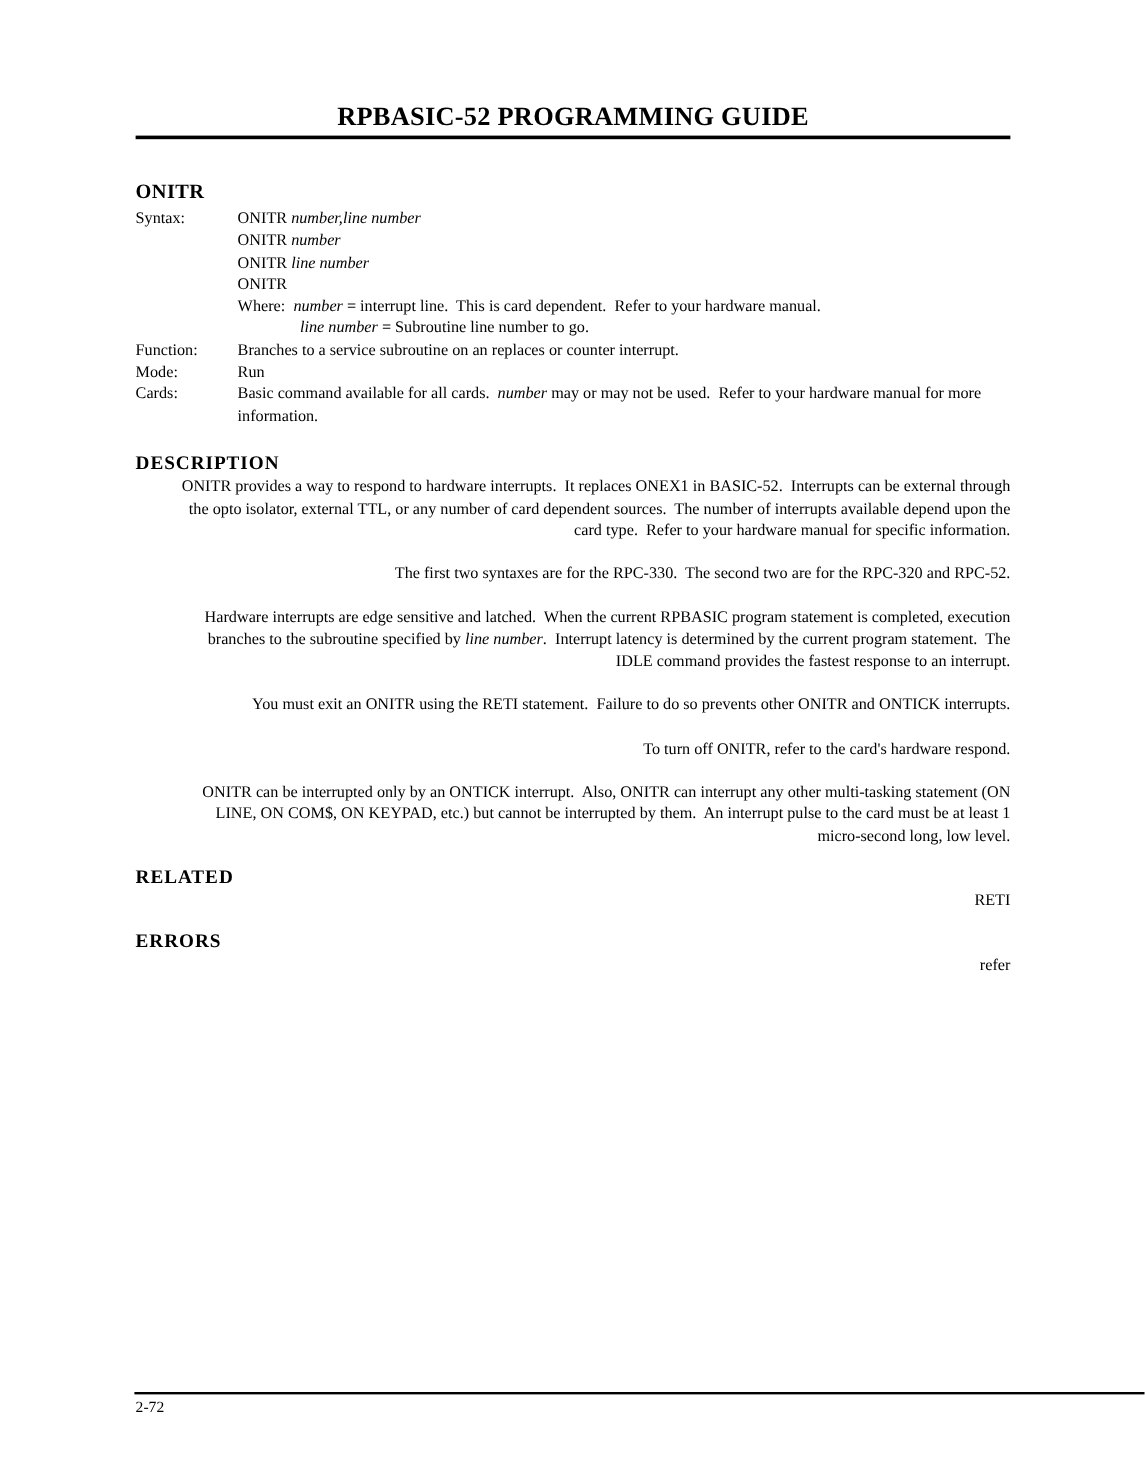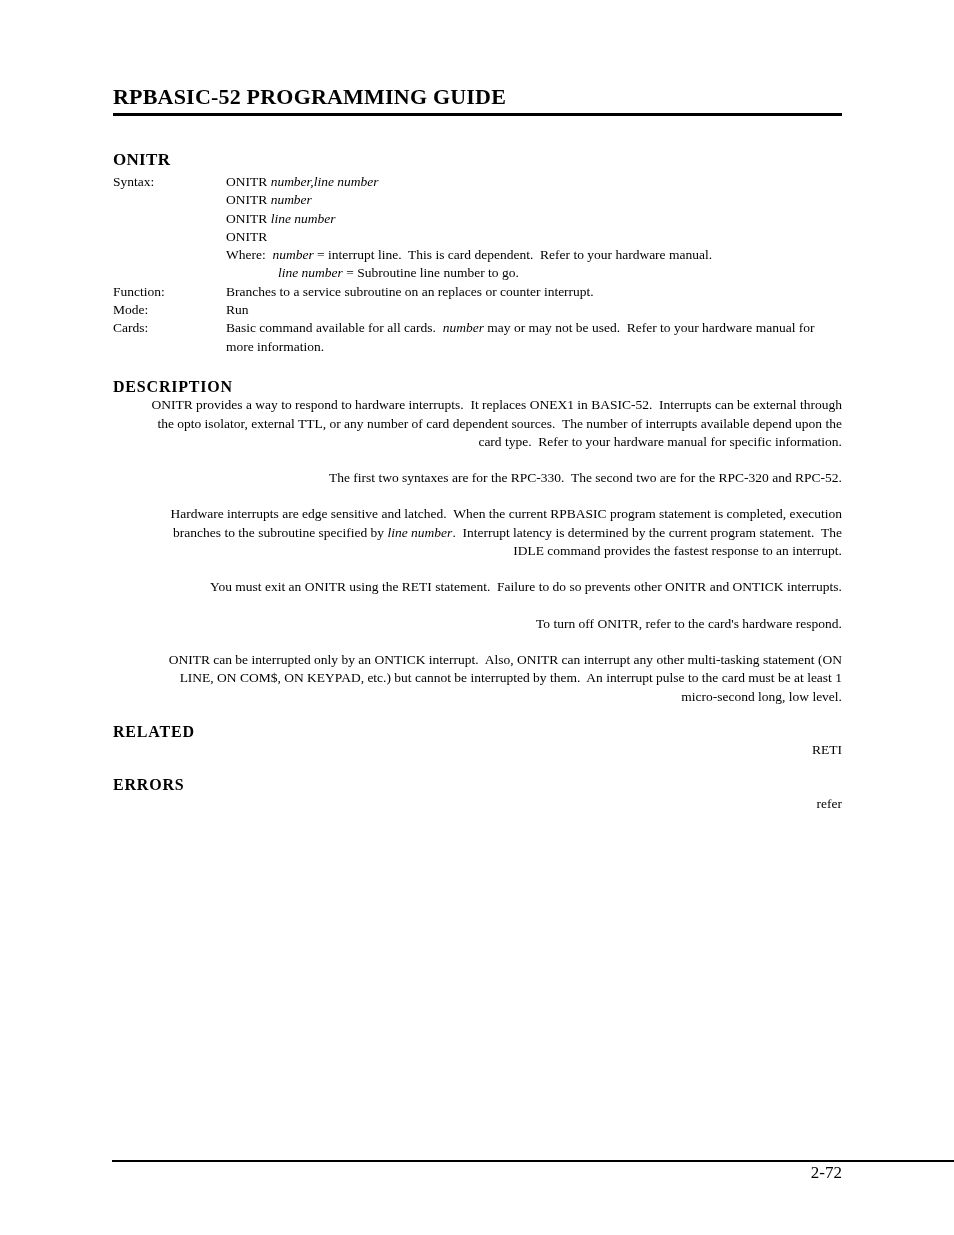--- a/index.html
+++ b/index.html
@@ -16,40 +16,41 @@
     overflow: hidden;
   }
   .content {
     position: absolute;
     left: 113px;
     top: 0;
     width: 729px;
   }
   .header-title {
     padding-top: 85px;
+    text-align: center;
     font-size: 22px;
     line-height: 24px;
     font-weight: bold;
     letter-spacing: 0.2px;
     white-space: nowrap;
   }
   .header-rule {
     margin-top: 4px;
     height: 3px;
     background: #000000;
   }
   .cmd-name {
     margin-top: 34px;
     font-size: 17px;
     line-height: 20px;
     font-weight: bold;
     letter-spacing: 0.3px;
   }
   .spec { margin-top: 3px; }
-  .spec-row { display: flex; gap: 28px; }
+  .spec-row { display: flex; }
   .spec-label { width: 85px; flex: none; }
   .spec-value { flex: 1; white-space: pre-wrap; }
   .spec-line.ind { padding-left: 52px; }
   .it { font-style: italic; }
   .section-desc { margin-top: 22px; }
   .section-related, .section-errors { margin-top: 17px; }
   .section-heading {
     font-size: 16px;
     line-height: 18.3px;
     font-weight: bold;
@@ -67,22 +68,22 @@
     top: 1160px;
     width: 842px;
     height: 2px;
     background: #000000;
   }
   .footer-page {
     position: absolute;
     left: 113px;
     top: 1164px;
     width: 729px;
-    text-align: right;
-    font-size: 17px;
+    text-align: left;
+    font-size: 13px;
     line-height: 18px;
   }
 </style>
 </head>
 <body>
 
 <div class="page">
   <div class="content">
 
     <div class="header-title">RPBASIC-52 PROGRAMMING GUIDE</div>

